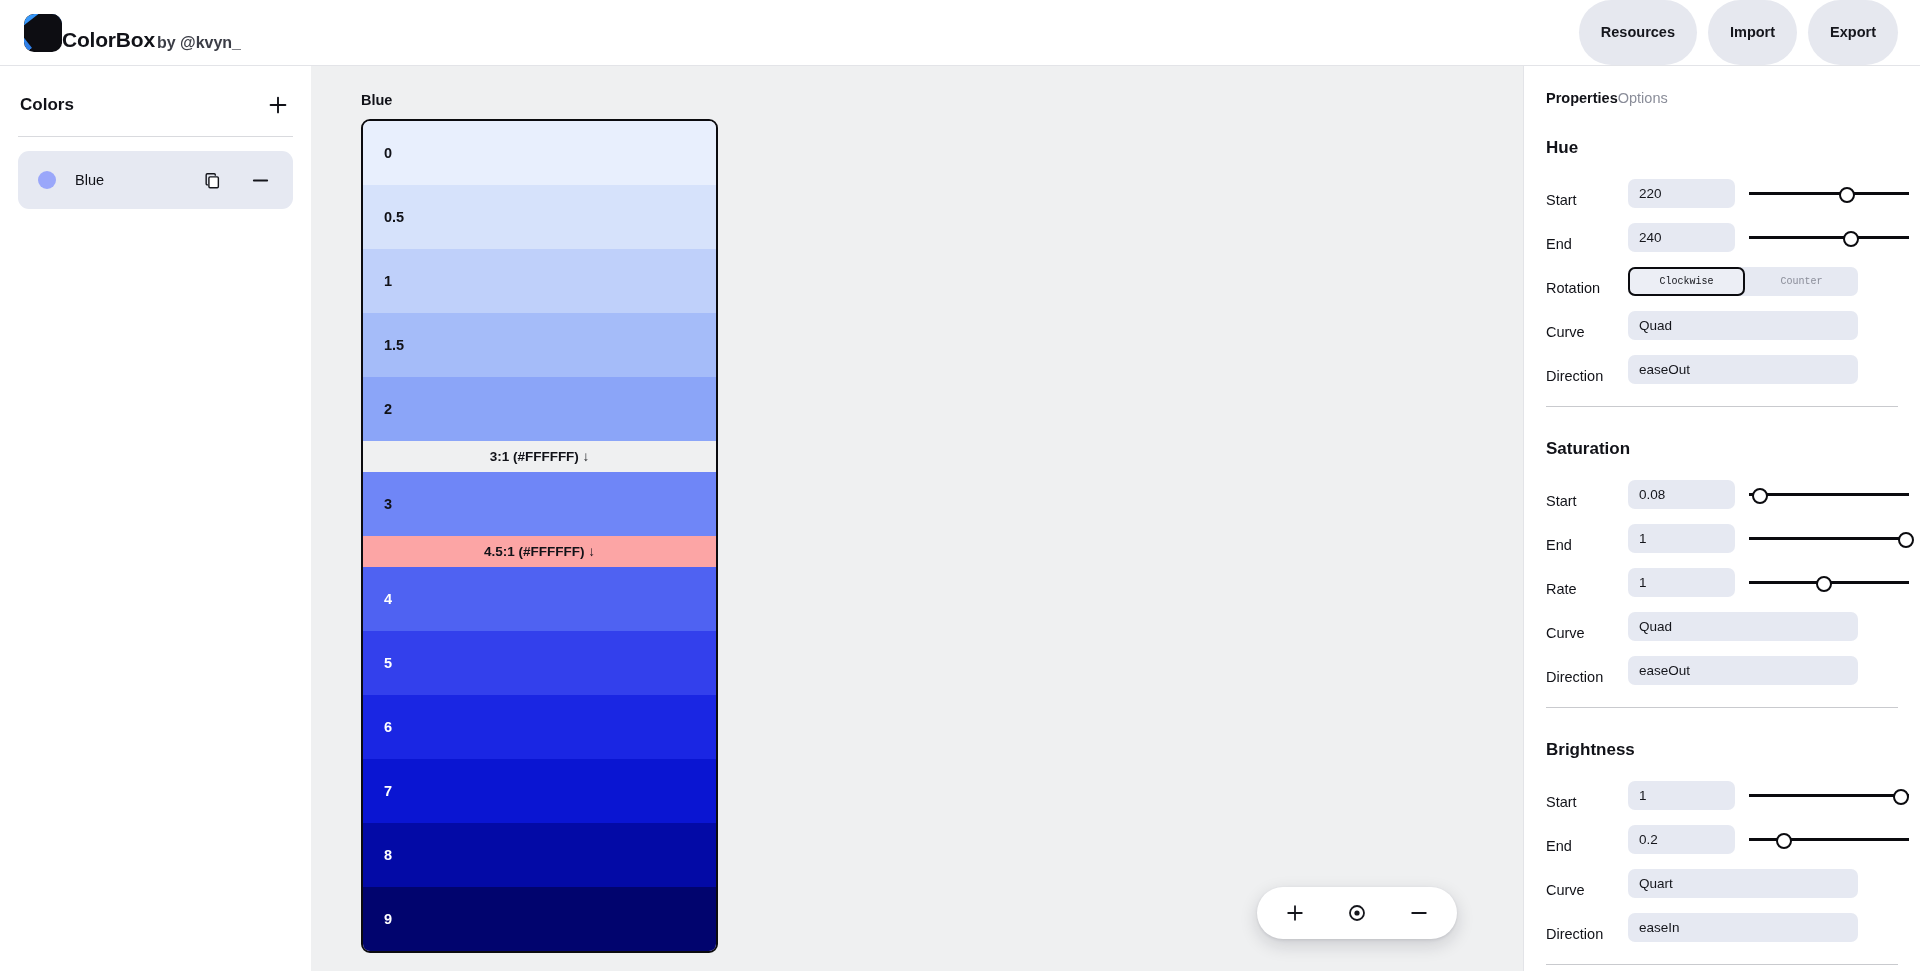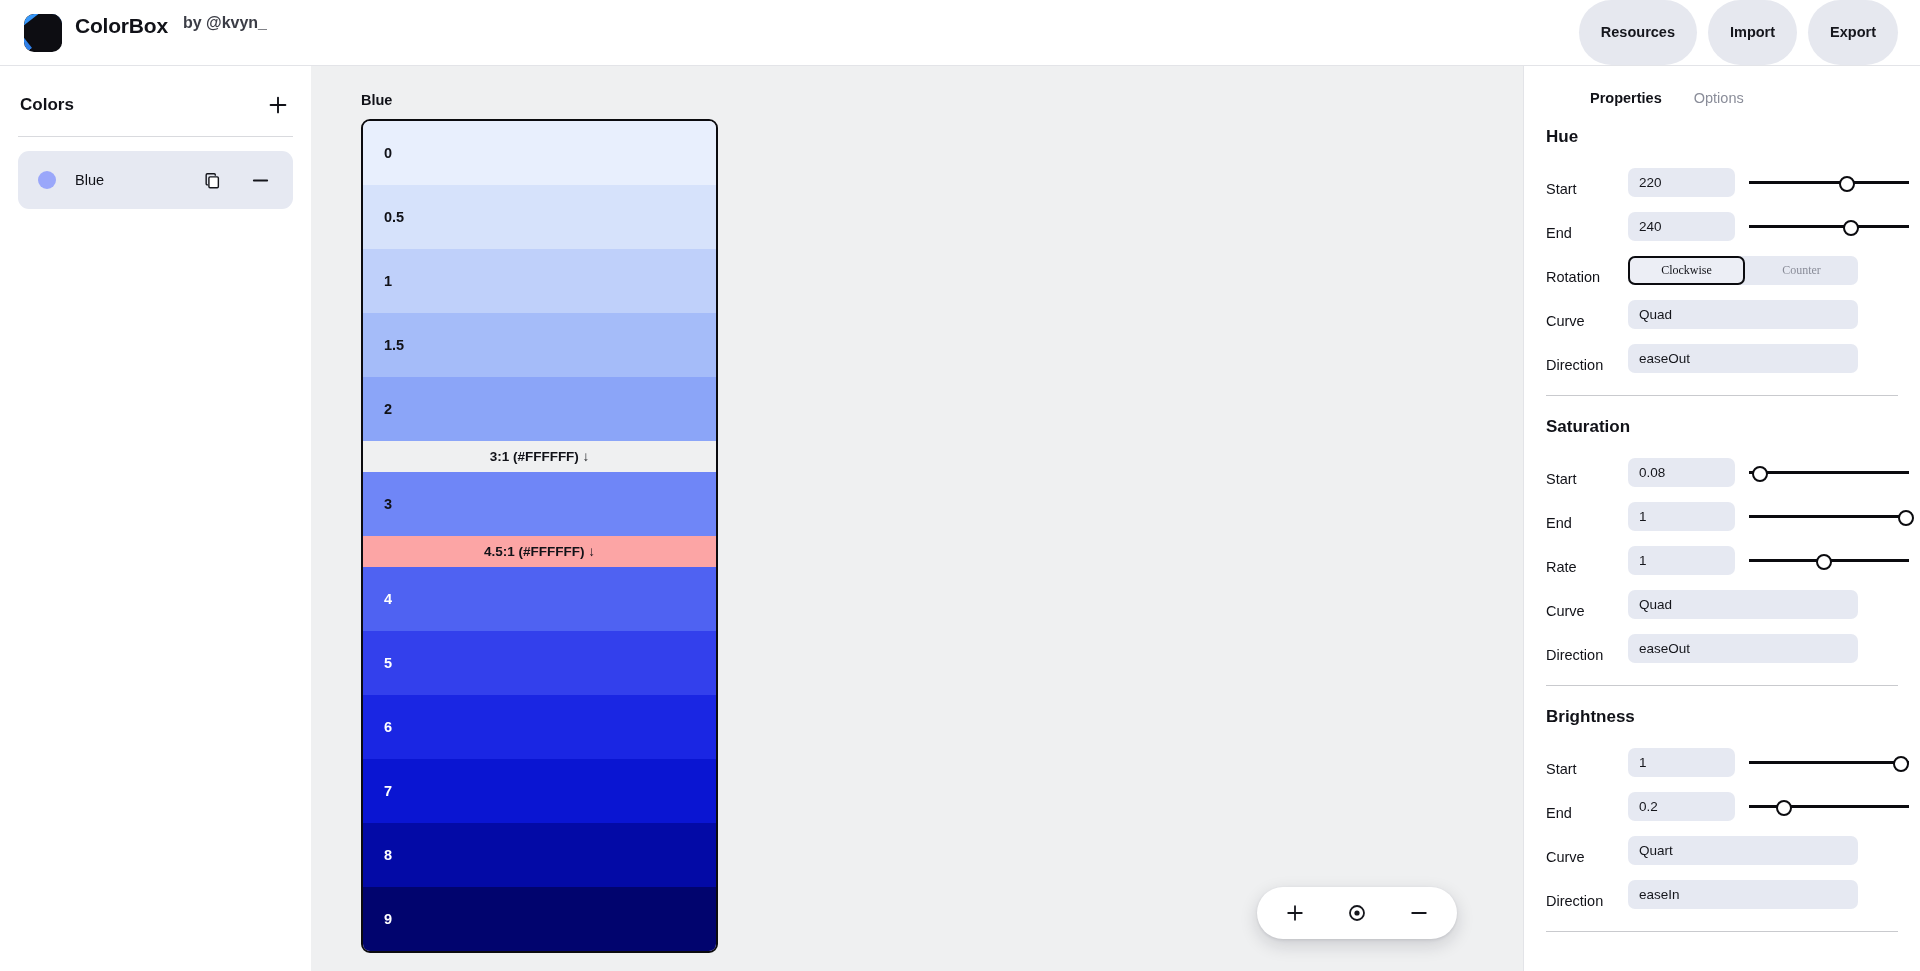--- a/index.html
+++ b/index.html
@@ -14,21 +14,21 @@
 
   
   .header {
     height: 66px; min-height: 66px;
     display: flex; align-items: center; justify-content: space-between;
     padding: 0 22px 0 24px;
     background: #ffffff;
     border-bottom: 1px solid #e3e4e8;
     position: relative; z-index: 5;
   }
-  .brand { display: flex; align-items: flex-start; gap: 13px; }
+  .brand { display: flex; align-items: flex-end; }
   .logo {
     width: 38px; height: 38px; border-radius: 10px;
     background: #0d0d12; position: relative; overflow: hidden; flex: none;
   }
   .logo::after {
     content: ""; position: absolute; inset: 0;
     background: linear-gradient(140deg, #3aa0ff 0%, #2f7fe8 48%, #2f7fe8 58%, rgba(47,127,232,0) 58.5%);
     border-radius: 10px;
   }
   .logo::before {
@@ -105,29 +105,29 @@
     width: 24px; height: 24px; display: flex; align-items: center; justify-content: center;
     color: #15161c;
   }
 
   
   .props {
     width: 397px; min-width: 397px; background: #ffffff;
     border-left: 1px solid #e3e4e8;
     padding: 20px 0 0 22px; overflow: hidden; position: relative;
   }
-  .tabs { display: flex; gap: 32px; padding-top: 4px; margin-left: 44px; }
+  .tabs { display: flex; padding-top: 4px; }
   .tab {
     font-size: 14.5px; background: none; border: none; cursor: pointer;
     padding: 0; font-family: inherit;
   }
   .tab.active { font-weight: bold; color: #111218; }
   .tab.inactive { color: #8a8d99; }
 
-  .section { margin-top: 21px; }
+  .section { margin-top: 32px; }
   .section-title { font-size: 17px; font-weight: bold; color: #111218; margin-bottom: 14px; }
   .field-row {
     display: flex; align-items: flex-end; height: 36px; margin-bottom: 8px;
   }
   .field-label { width: 82px; min-width: 82px; font-size: 14.5px; color: #111218; }
   .field-input {
     background: #e6e9f2; border: none; border-radius: 7px;
     height: 29px; width: 107px; min-width: 107px;
     font-size: 13.5px; color: #15161c; padding: 0 11px;
     font-family: inherit; outline: none;
@@ -142,22 +142,22 @@
   .slider-thumb {
     position: absolute; top: 8px; width: 16px; height: 16px; border-radius: 50%;
     border: 2.5px solid #0b0b0f; background: #ffffff; transform: translateX(-50%);
     cursor: pointer;
   }
   .seg-group {
     display: flex; background: #e6e9f2; border-radius: 7px; width: 230px; height: 29px;
   }
   .seg {
     flex: 1; display: flex; align-items: center; justify-content: center;
-    font-size: 12px; border-radius: 7px; cursor: pointer;
-    background: none; border: none; font-family: Liberation Serif, serif;
+    font-size: 10px; border-radius: 7px; cursor: pointer;
+    background: none; border: none; font-family: Liberation Mono, monospace;
   }
   .seg.active { border: 2px solid #0b0b0f; background: #eceef5; color: #111218; font-weight: normal; }
   .seg.idle { color: #8a8d99; }
   .section-divider { height: 1px; background: #c9cace; margin: 22px 22px 0 0; }
 </style>
 </head>
 <body>
 
 <div id="app">
 

